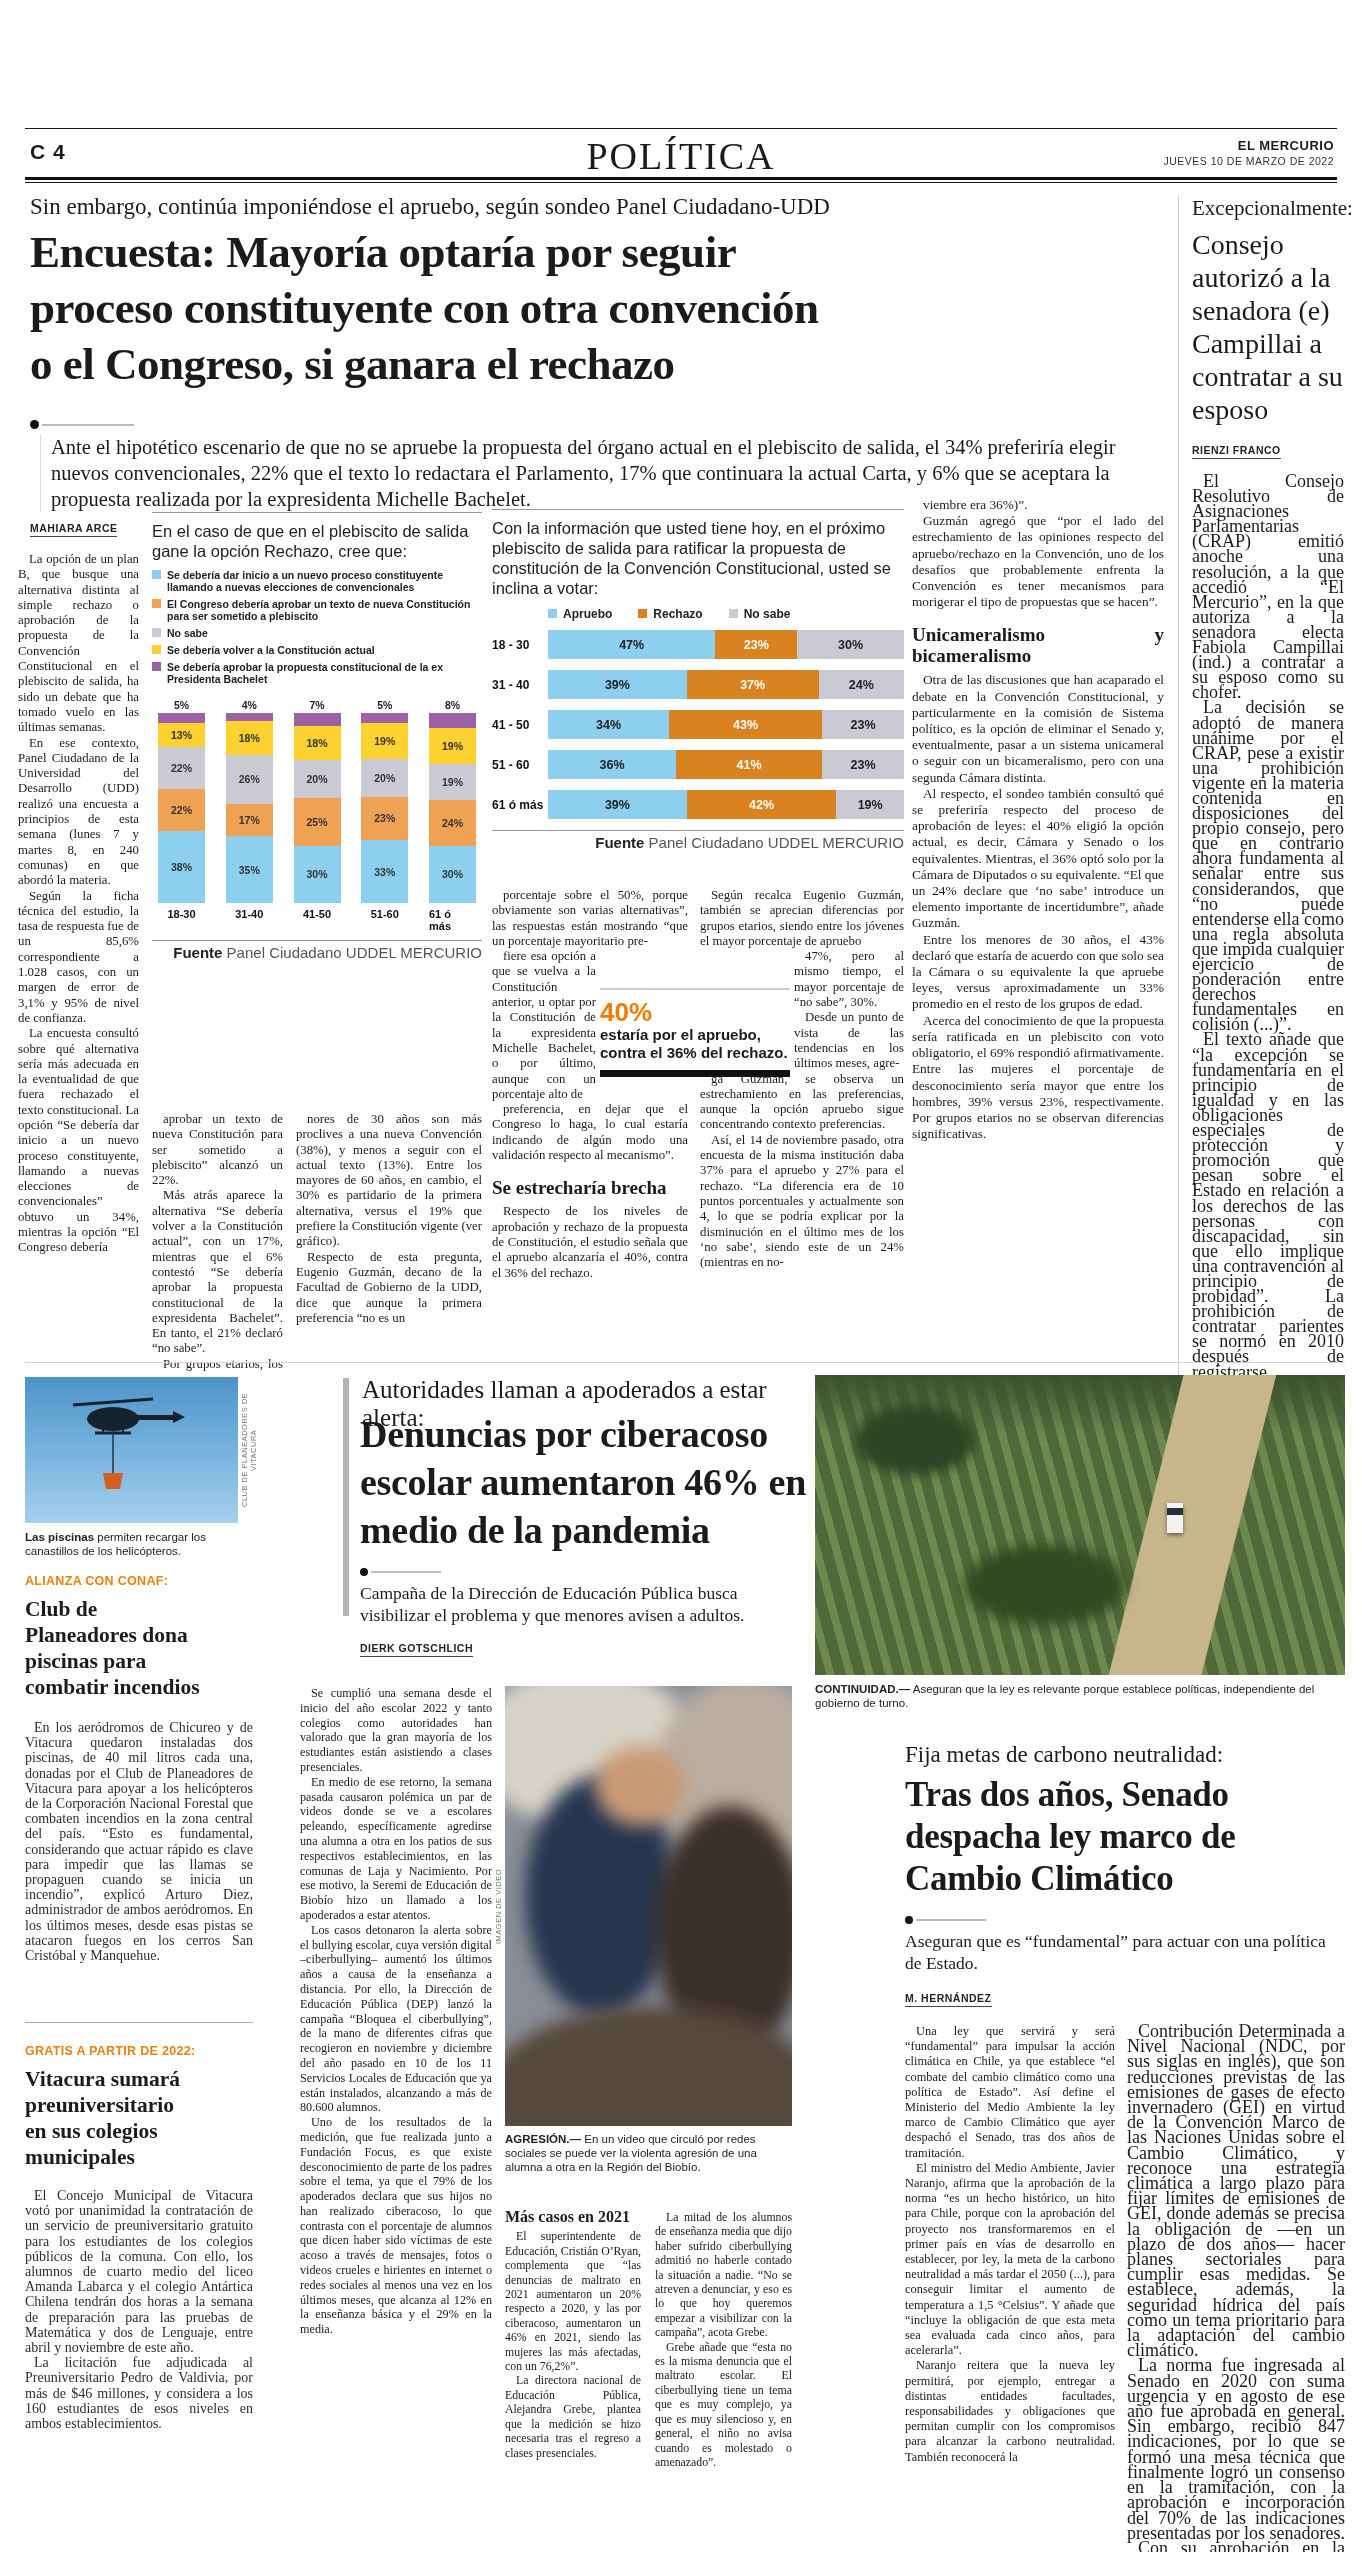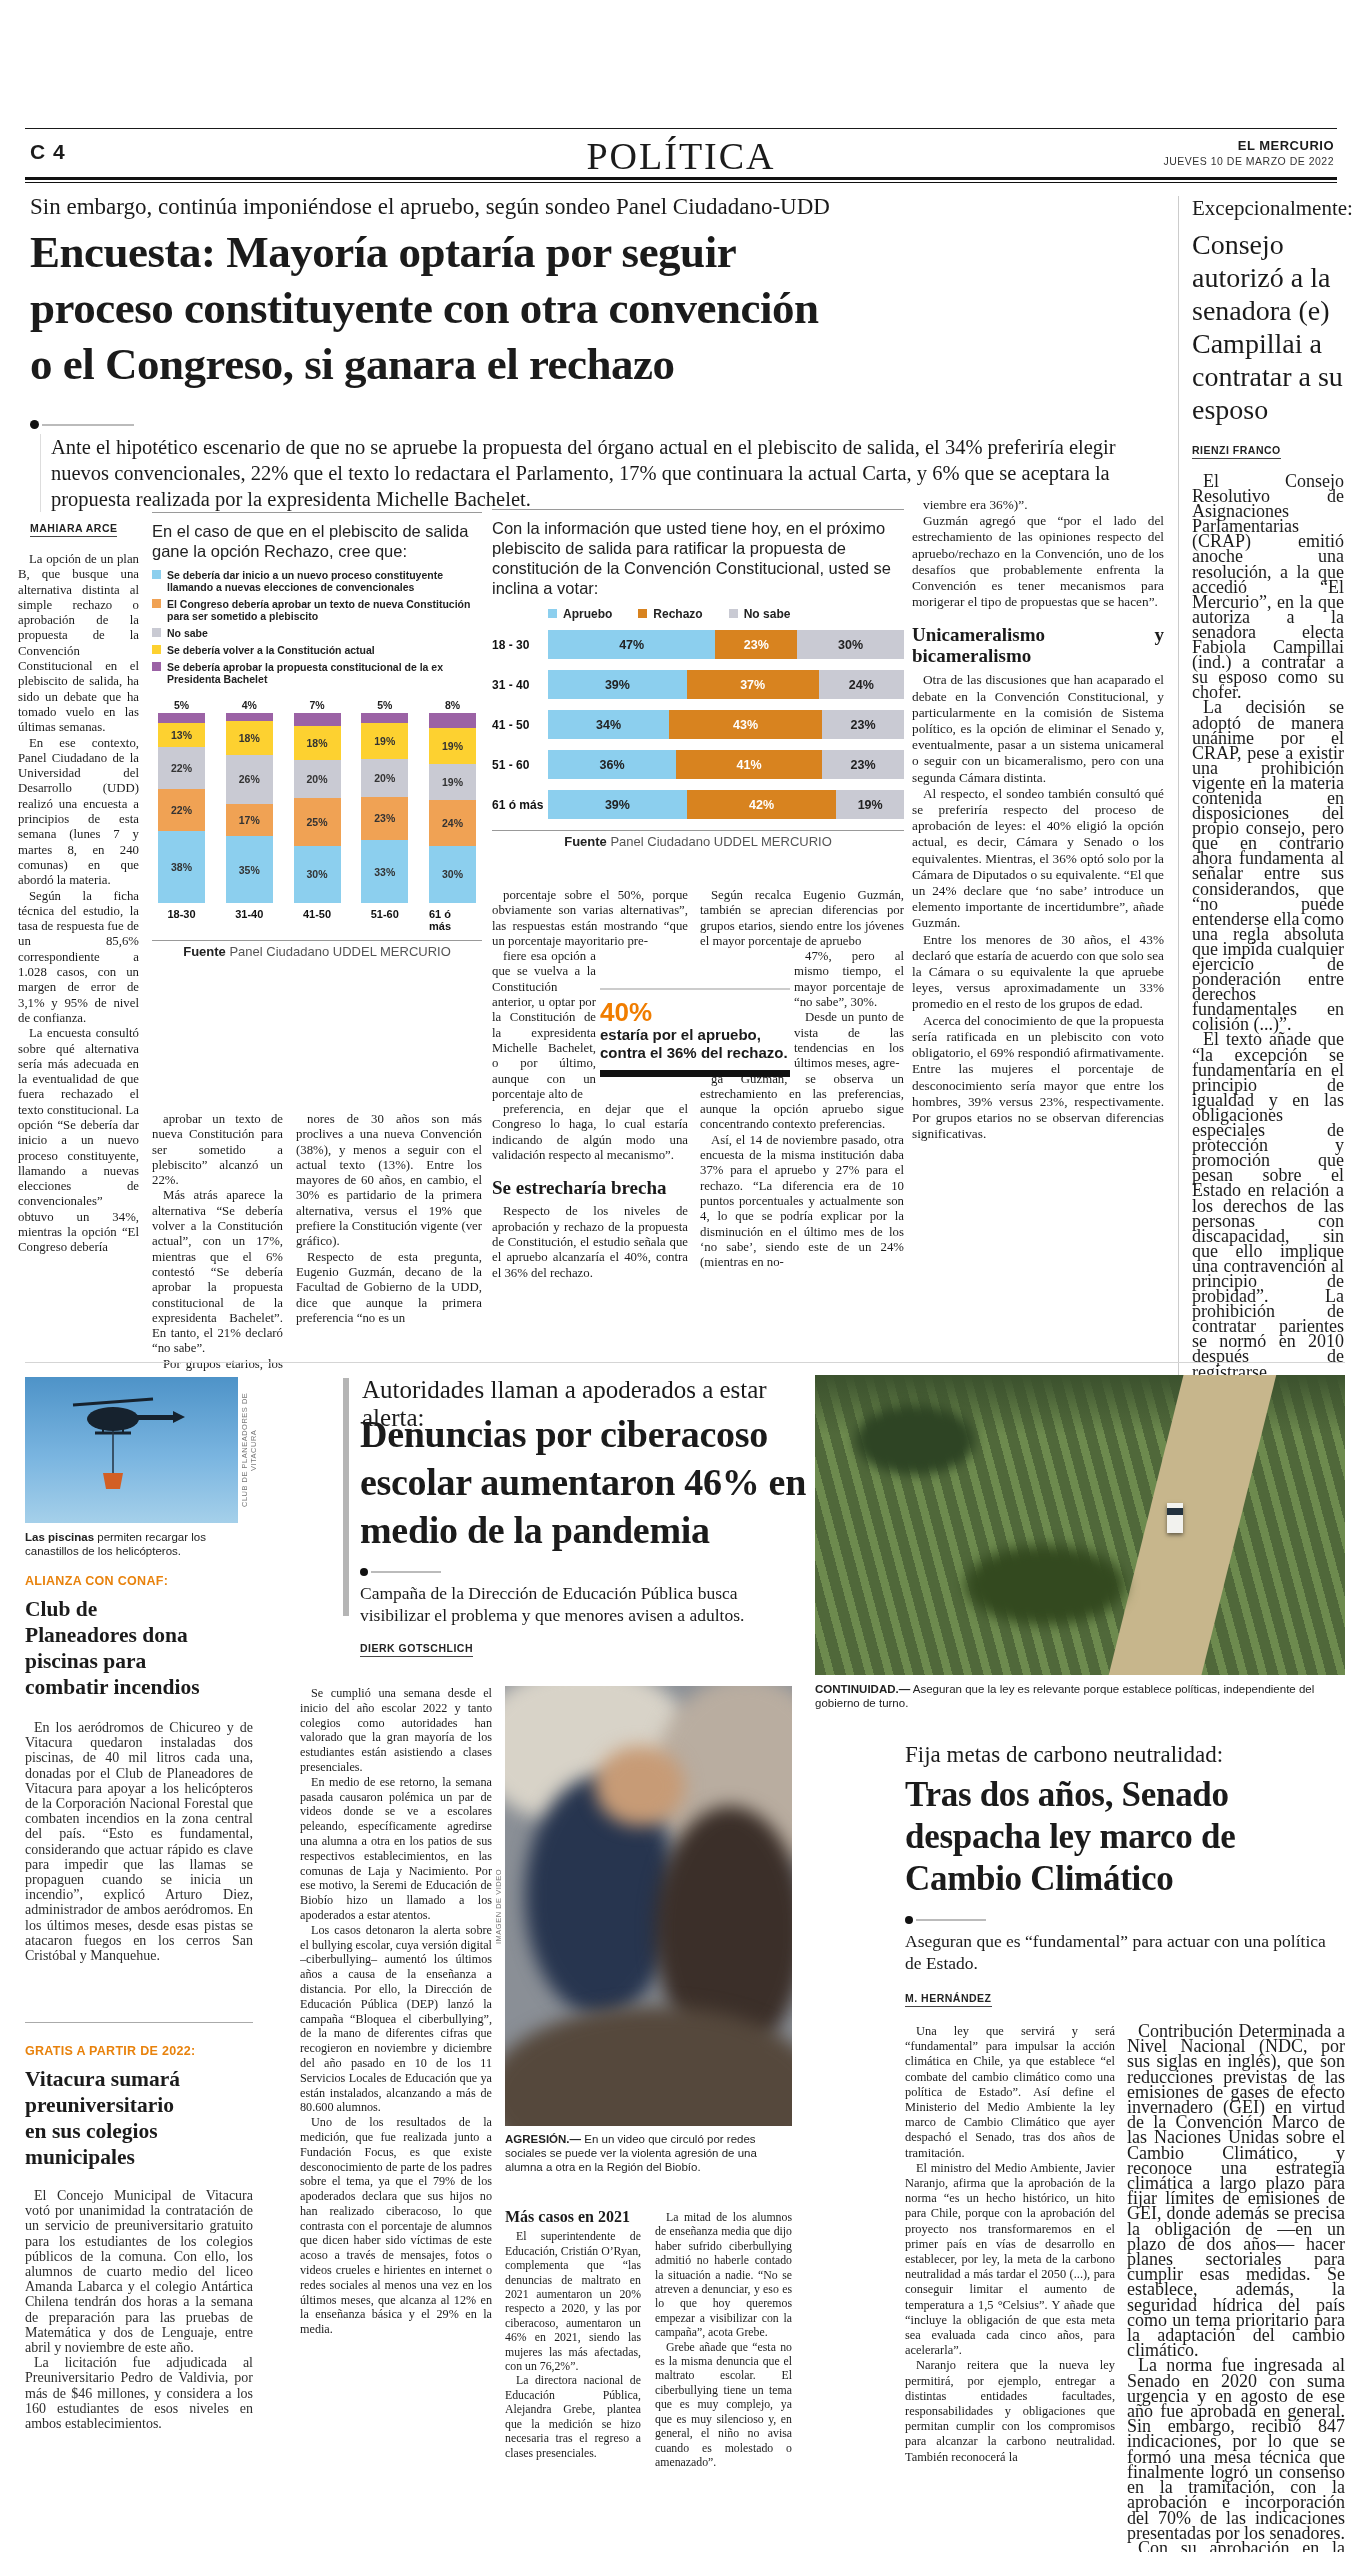--- a/index.html
+++ b/index.html
@@ -51,22 +51,22 @@
   .legitem{position:relative;padding-left:15px;margin-bottom:5px;font-size:10.5px;line-height:12px;font-weight:bold;color:#222;}
   .legsq{position:absolute;left:0;top:1px;width:9px;height:9px;}
   #c1-cols{display:flex;justify-content:space-between;padding:0 6px;margin-top:14px;}
   .c1col{width:47px;display:flex;flex-direction:column;align-items:center;}
   .c1topval{font-size:10.5px;font-weight:bold;margin-bottom:2px;color:#222;}
   .c1stack{width:47px;display:flex;flex-direction:column;}
   .c1seg{position:relative;width:100%;}
   .c1seg span{position:absolute;left:0;right:0;top:50%;transform:translateY(-50%);text-align:center;
               font-size:10.5px;font-weight:bold;color:#333;}
   .c1xlab{font-size:11px;font-weight:bold;margin-top:5px;color:#111;}
-  .chart-src{display:flex;justify-content:center;border-top:1px solid #999;margin-top:8px;padding-top:3px;
-             font-size:13px;color:#555;}
+  .chart-src{display:flex;justify-content:flex-end;border-top:1px solid #999;margin-top:8px;padding-top:3px;
+             font-size:15px;color:#555;}
   .chart-src b{color:#222;}
   #c2-legend{display:flex;gap:26px;margin:10px 0 10px 56px;}
   #c2-legend .legitem{margin-bottom:0;font-size:12px;}
   .c2row{display:flex;align-items:center;margin-bottom:11px;}
   .c2lab{width:56px;font-size:12px;font-weight:bold;color:#111;}
   .c2bar{flex:1;display:flex;height:29px;}
   .c2seg{position:relative;height:100%;}
   .c2seg span{position:absolute;left:0;right:0;top:50%;transform:translateY(-50%);text-align:center;
               font-size:12.5px;font-weight:bold;}
   

